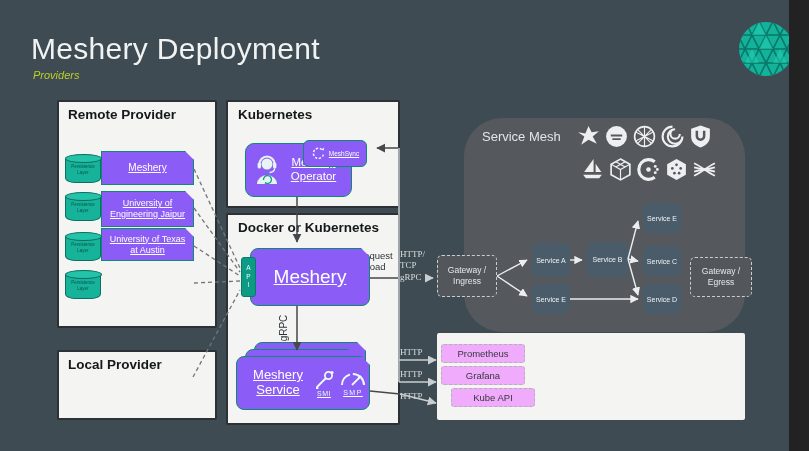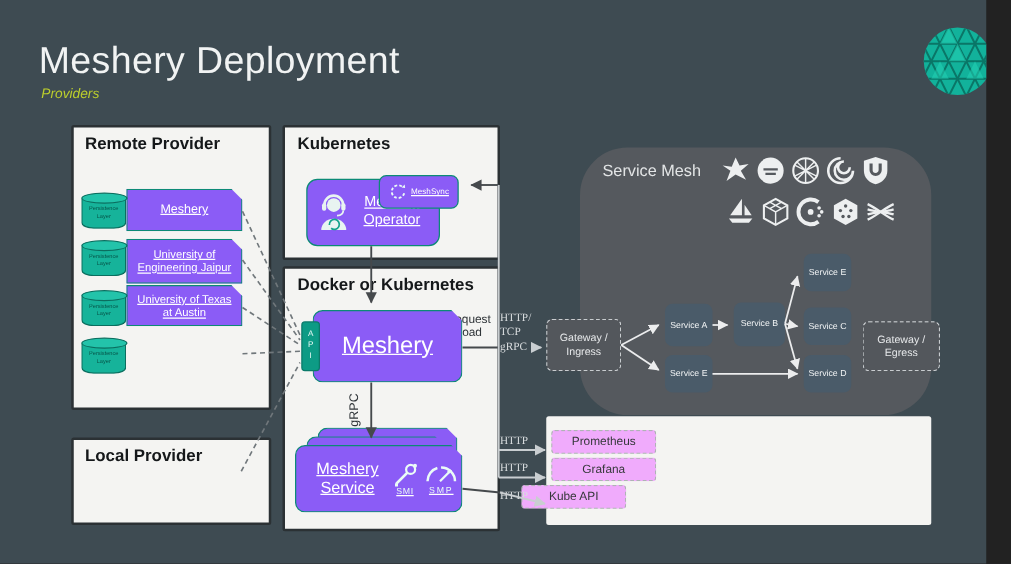--- a/index.html
+++ b/index.html
@@ -250,21 +250,21 @@
   <div class="svc" style="left:532px; top:243px; width:38px; height:34px;">Service A</div>
   <div class="svc" style="left:587px; top:242px; width:41px; height:35px;">Service B</div>
   <div class="svc" style="left:643px; top:203px; width:38px; height:30px;">Service E</div>
   <div class="svc" style="left:643px; top:246px; width:38px; height:30px;">Service C</div>
   <div class="svc" style="left:643px; top:284px; width:38px; height:30px;">Service D</div>
   <div class="svc" style="left:532px; top:284px; width:38px; height:30px;">Service E</div>
 
   <div class="abs panel nopanelborder" style="left:437px; top:333px; width:308px; height:87px;"></div>
   <div class="tool" style="left:441px; top:344px; width:84px; height:19px;">Prometheus</div>
   <div class="tool" style="left:441px; top:366px; width:84px; height:19px;">Grafana</div>
-  <div class="tool" style="left:417px; top:388px; width:84px; height:19px;">Kube API</div>
+  <div class="tool" style="left:451px; top:388px; width:84px; height:19px;">Kube API</div>
 
   <div class="abs edge-label pre" style="left:400px; top:249px; width:36px;">HTTP/
 TCP
 gRPC</div>
   <div class="abs edge-label" style="left:400px; top:347px; width:34px;">HTTP</div>
   <div class="abs edge-label" style="left:400px; top:369px; width:34px;">HTTP</div>
   <div class="abs edge-label" style="left:400px; top:391px; width:34px;">HTTP</div>
 
   <svg class="abs" style="left:0; top:0; z-index:4; pointer-events:none;" width="809" height="451" viewBox="0 0 809 451">
     <defs>

